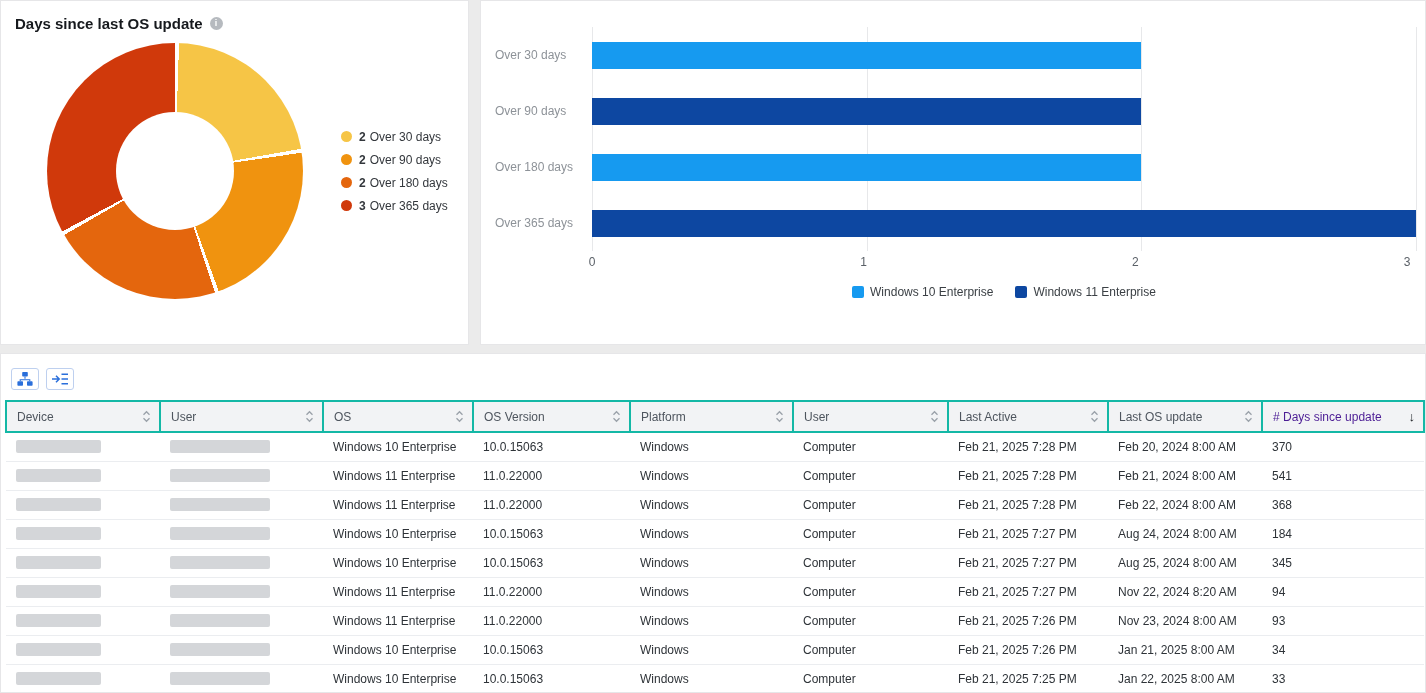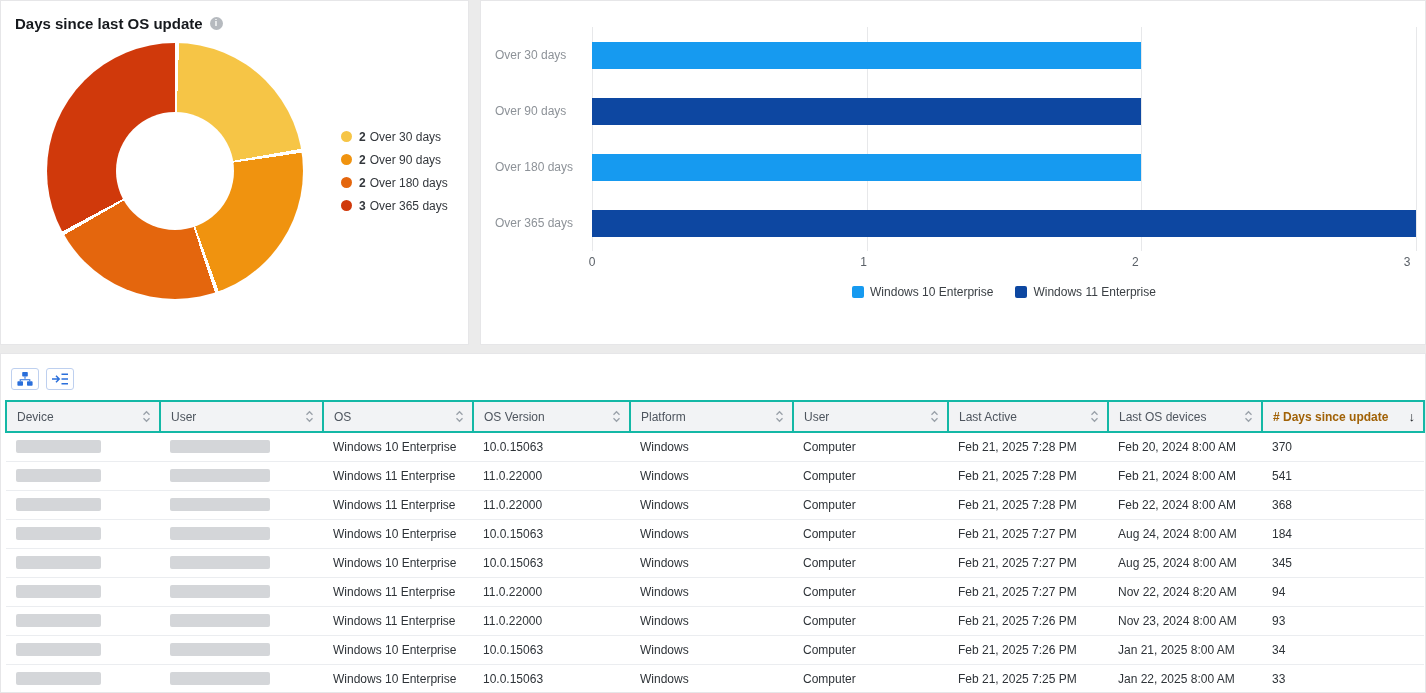--- a/index.html
+++ b/index.html
@@ -49,21 +49,21 @@
   .table-title { font-size: 15px; font-weight: bold; color: #16191d; }
   .table-toolbar { display: flex; gap: 7px; }
   .tool-btn { width: 28px; height: 22px; border: 1px solid #bed0ef; background: #fff; border-radius: 3px;
               display: flex; align-items: center; justify-content: center; cursor: pointer; }
 
   table { width: 100%; border-collapse: collapse; table-layout: fixed; }
   thead th { background: #f2f3f5; border: 2px solid #14b8a6; height: 31px; padding: 0 8px 0 10px;
              font-weight: normal; font-size: 12px; color: #4e555e; text-align: left; cursor: pointer; }
   .th-inner { display: flex; align-items: center; justify-content: space-between; }
   .th-label { white-space: nowrap; overflow: hidden; }
-  .th-label.sorted { font-weight: bold; color: #a16207; text-align: center; }
+  .th-label.sorted { font-weight: normal; color: #4c1d95; text-align: center; }
   .sort-icon { display: flex; align-items: center; flex: none; margin-left: 4px; }
   .sort-desc { font-weight: bold; color: #16191d; font-size: 13px; flex: none; margin-left: 4px; }
   tbody td { height: 29px; padding: 0 10px; font-size: 12px; color: #2e3338;
              border-bottom: 1px solid #ebedf0; white-space: nowrap; overflow: hidden; }
   .redact { height: 13px; background: #d4d6d9; border-radius: 2px; }
   .redact-device { width: 85px; }
   .redact-user { width: 100px; }
 </style>
 </head>
 <body>
@@ -258,21 +258,21 @@
                 <span class="sort-icon">
                   <svg width="9" height="13" viewBox="0 0 9 13" fill="none">
                     <path d="M1.5 4.7 L4.5 1.7 L7.5 4.7" stroke="#9aa1a9" stroke-width="1.3" fill="none"></path>
                     <path d="M1.5 8.3 L4.5 11.3 L7.5 8.3" stroke="#9aa1a9" stroke-width="1.3" fill="none"></path>
                   </svg>
                 </span>
               </div>
             </th>
             <th>
               <div class="th-inner">
-                <span class="th-label">Last OS devices</span>
+                <span class="th-label">Last OS update</span>
                 <span class="sort-icon">
                   <svg width="9" height="13" viewBox="0 0 9 13" fill="none">
                     <path d="M1.5 4.7 L4.5 1.7 L7.5 4.7" stroke="#9aa1a9" stroke-width="1.3" fill="none"></path>
                     <path d="M1.5 8.3 L4.5 11.3 L7.5 8.3" stroke="#9aa1a9" stroke-width="1.3" fill="none"></path>
                   </svg>
                 </span>
               </div>
             </th>
             <th>
               <div class="th-inner">

